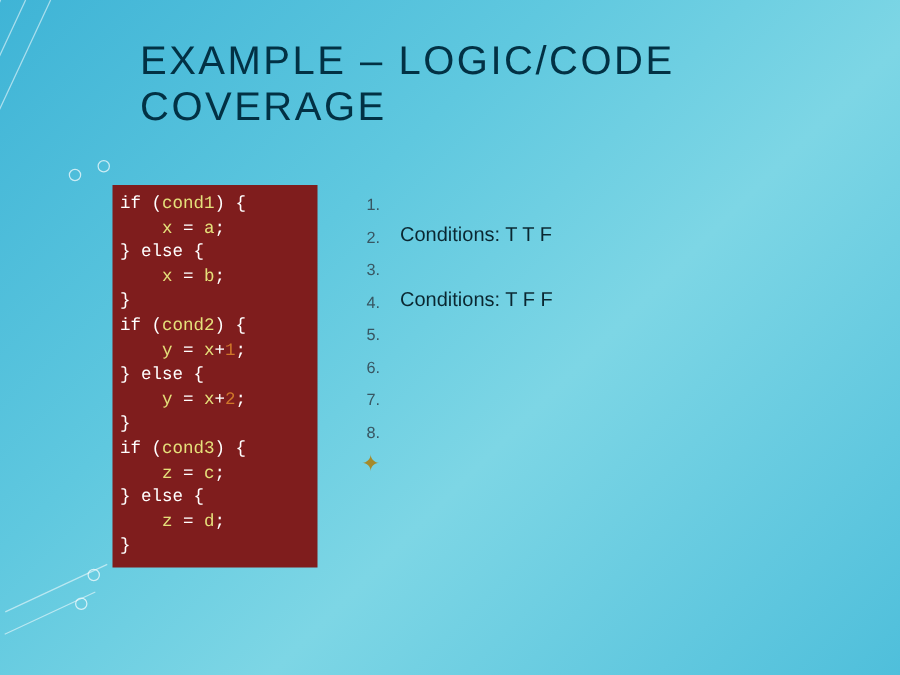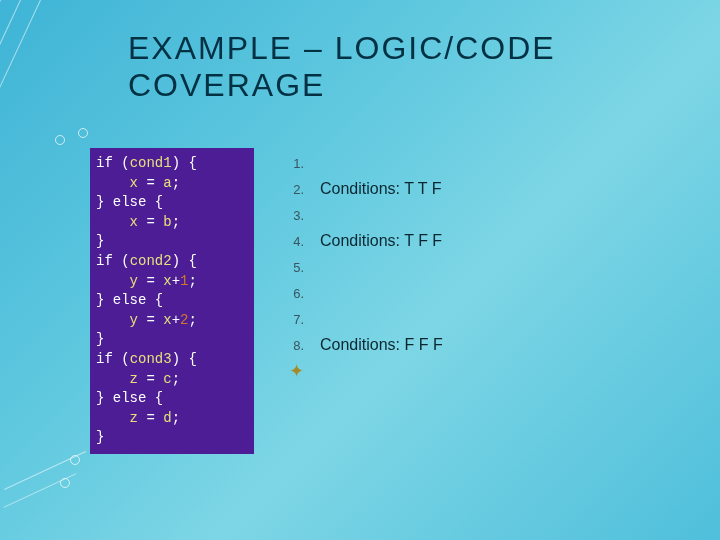--- a/index.html
+++ b/index.html
@@ -1,21 +1,21 @@
 <!DOCTYPE html>
 <html><head>
 <meta charset="utf-8">
 <style>
 html,body{margin:0;padding:0}
 body{width:720px;height:540px;background:linear-gradient(135deg,#3fb4d6 0%,#5fc8df 35%,#7dd6e5 60%,#4fbfdb 100%);font-family:Arial,Helvetica,sans-serif;position:relative;overflow:hidden}
 .circuit{position:absolute;pointer-events:none}
 .circuit .ln{position:absolute;background:rgba(255,255,255,.55)}
 .circuit .dot{position:absolute;width:8px;height:8px;border:1.5px solid rgba(255,255,255,.7);border-radius:50%;background:transparent}
-.title{position:absolute;left:128px;top:30px;font-size:32px;font-weight:400;letter-spacing:2px;color:#023144;line-height:1.15}
-.codebox{position:absolute;left:90px;top:148px;width:152px;background:#4c1d95;padding:6px 6px 6px 6px}
+.title{position:absolute;left:112px;top:30px;font-size:32px;font-weight:400;letter-spacing:2px;color:#023144;line-height:1.15}
+.codebox{position:absolute;left:90px;top:148px;width:152px;background:#7f1d1d;padding:6px 6px 6px 6px}
 .codebox pre{margin:0;font-family:Consolas,'Courier New',monospace;font-size:14px;line-height:1.4;color:#fff;white-space:pre}
 .codebox .kw{color:#fff}
 .codebox .id{color:#e5e07b}
 .codebox .pn{color:#fff}
 .codebox .nm{color:#d0782a}
 .listcol{position:absolute;left:270px;top:150px}
 .row{display:flex;align-items:center;height:26px;color:#0a2731;font-size:16px}
 .num{width:34px;text-align:right;font-size:13px;color:#385662;padding-right:16px}
 .bullet{width:34px;text-align:right;padding-right:16px;color:#a58a2a;font-size:18px;line-height:1}
 .txt{white-space:nowrap}
@@ -77,18 +77,17 @@
       <span class="num">5.</span>
     </div>
   <div class="row">
       <span class="num">6.</span>
     </div>
   <div class="row">
       <span class="num">7.</span>
     </div>
   <div class="row">
       <span class="num">8.</span>
-      <span class="txt">Conditions: F F F</span>
     </div>
   <div class="row">
       <span class="bullet">✦</span>
     </div>
 </div>
 
 </body></html>

